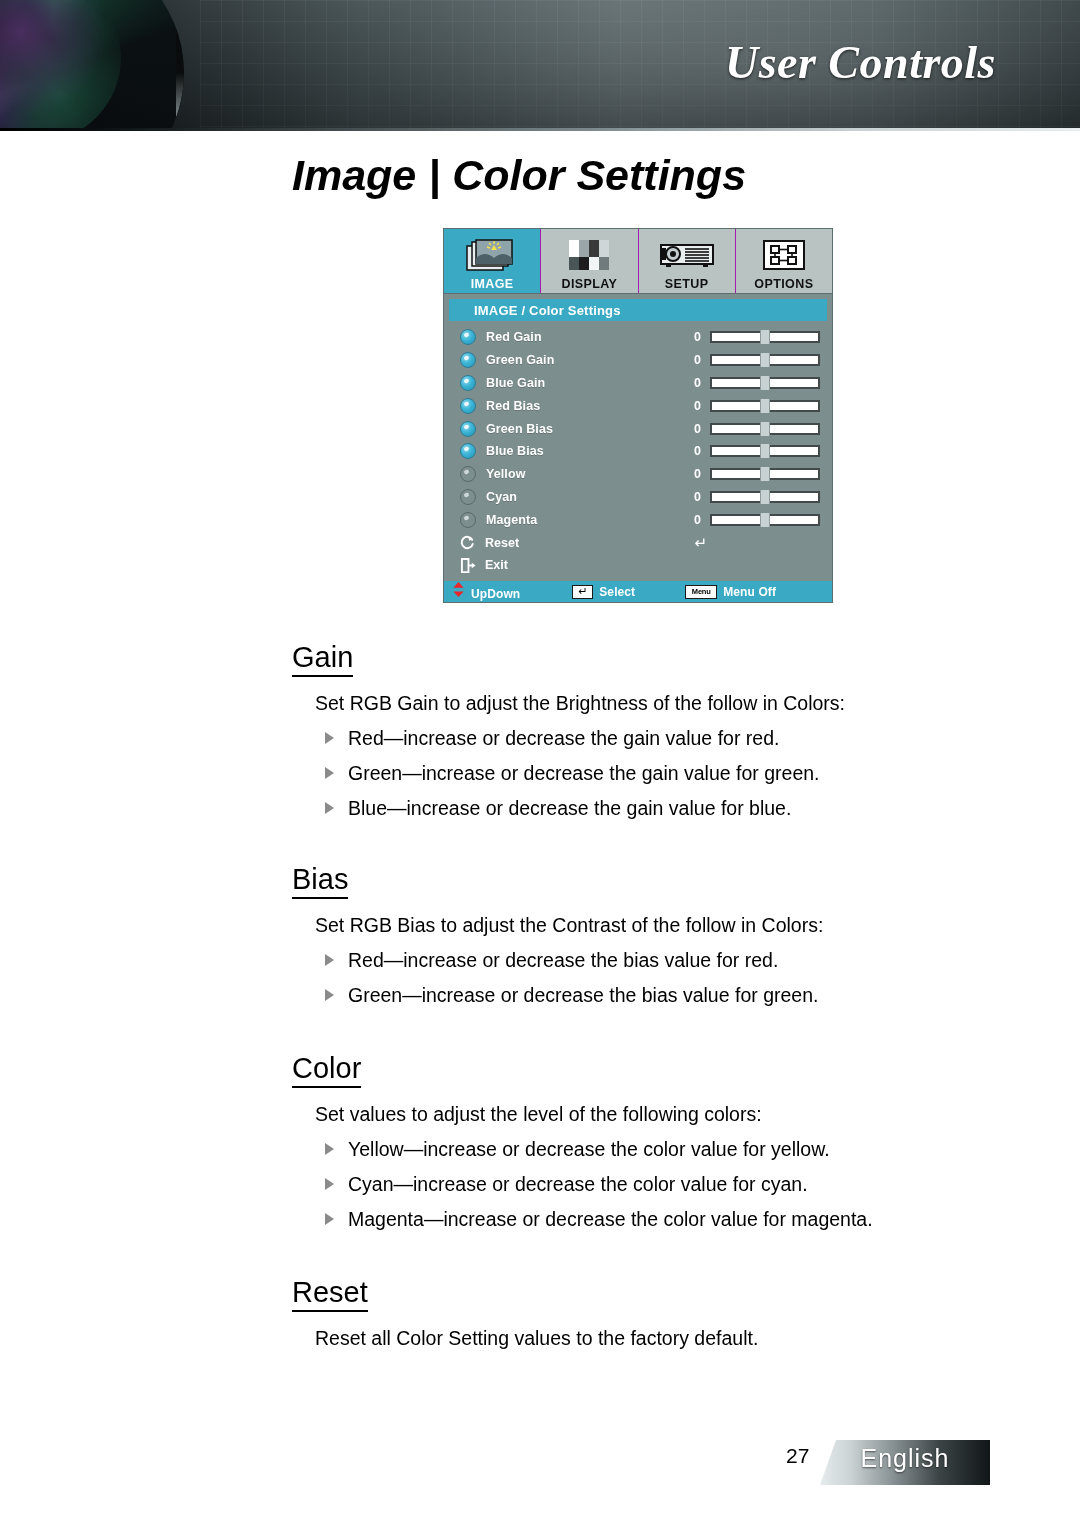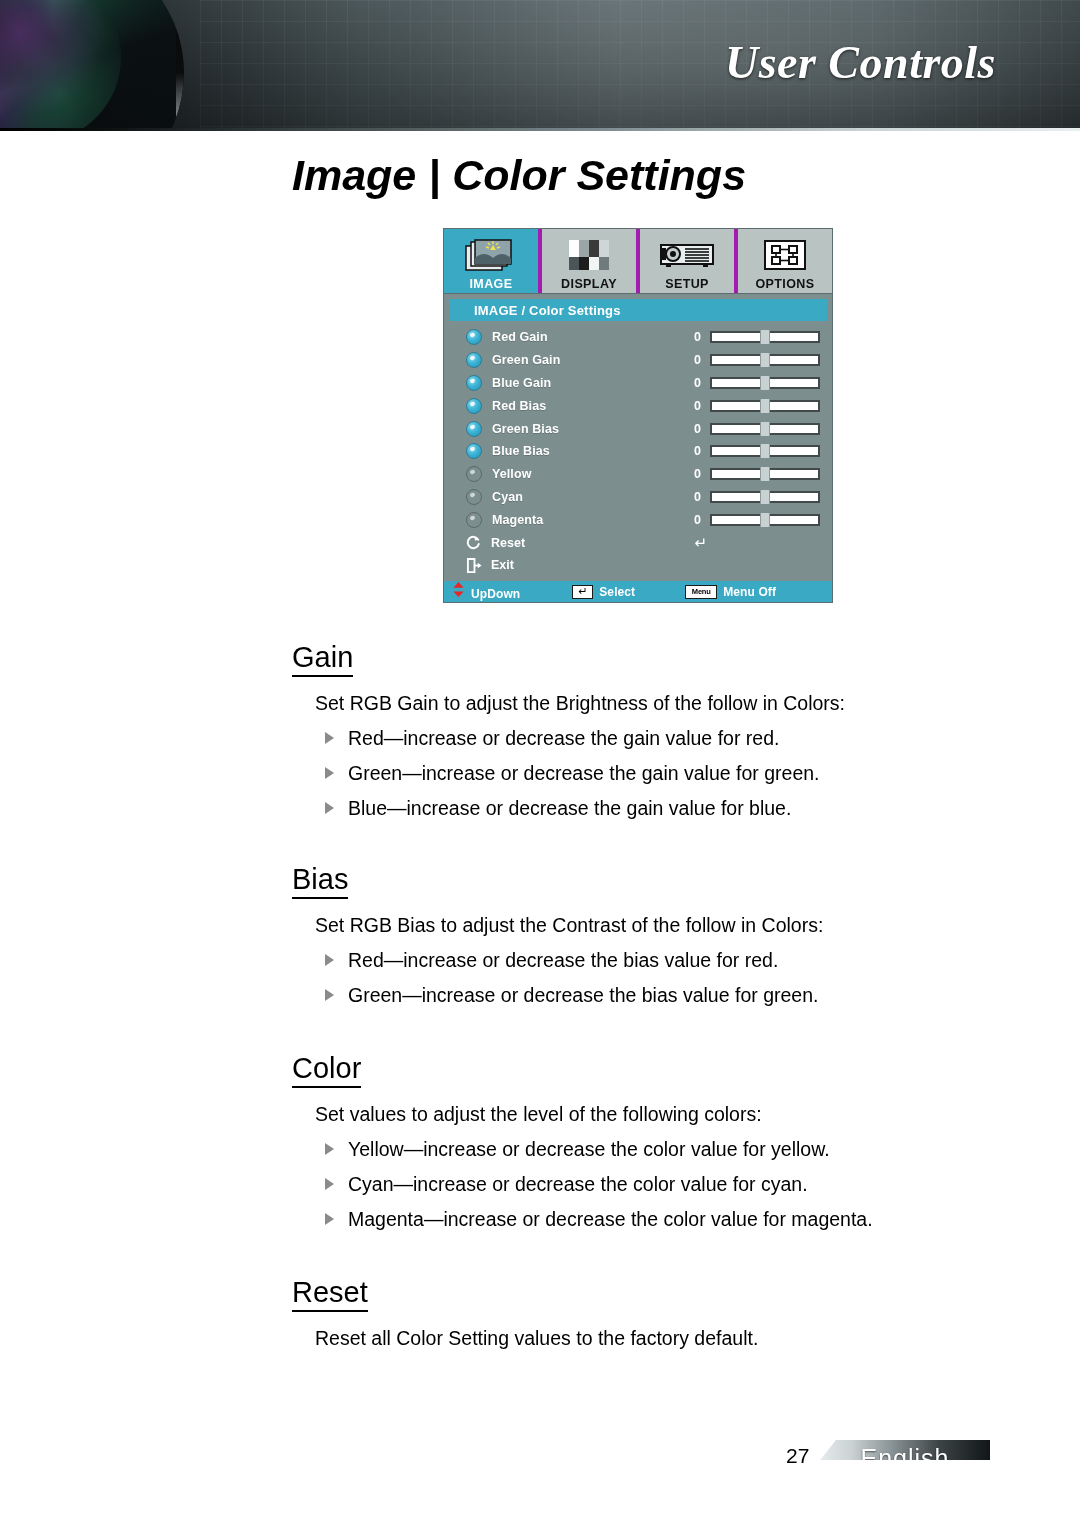--- a/index.html
+++ b/index.html
@@ -143,21 +143,21 @@
     font-family: "Liberation Sans", sans-serif;
   }
   .osd-tabs {
     display: flex;
     height: 64px;
     border-bottom: 1px solid #5d6e70;
   }
   .osd-tab {
     flex: 1;
     background: #b9c4c2;
-    border-right: 4px solid #a21caf;
+    border-right: 1px solid #a21caf;
     display: flex;
     flex-direction: column;
     align-items: center;
     justify-content: flex-end;
     box-sizing: border-box;
     padding-bottom: 1px;
   }
   .osd-tab:last-child { border-right: none; }
   .osd-tab.active { background: #3aa9c4; }
   .osd-tab-label {
@@ -184,21 +184,21 @@
     padding-left: 25px;
     box-sizing: border-box;
   }
   .osd-header-text {
     color: #ffffff;
     font-size: 13px;
     font-weight: bold;
     letter-spacing: 0.2px;
   }
 
-  .osd-rows { padding: 3px 0 0 10px; }
+  .osd-rows { padding: 3px 0 0 4px; }
   .osd-row {
     display: flex;
     align-items: center;
     height: 22.8px;
     padding-left: 12px;
     box-sizing: border-box;
   }
   .knob {
     width: 16px; height: 16px;
     border-radius: 50%;
@@ -388,21 +388,21 @@
     position: absolute;
     left: 786px; top: 6px;
     font-size: 21px;
     color: #000;
     font-family: "Liberation Sans", sans-serif;
   }
   .footer-bar {
     position: absolute;
     left: 820px; top: 2px;
     width: 170px;
-    height: 20px;
+    height: 45px;
     background: linear-gradient(to right, #e6ebec 0%, #cbd3d4 18%, #8a9395 42%, #3c4446 70%, #111617 100%);
     clip-path: polygon(16px 0, 100% 0, 100% 100%, 0 100%);
   }
   .footer-lang {
     position: absolute;
     left: 0; top: 0;
     width: 170px; height: 36px;
     display: flex; align-items: center; justify-content: center;
     color: #ffffff;
     font-size: 25px;

